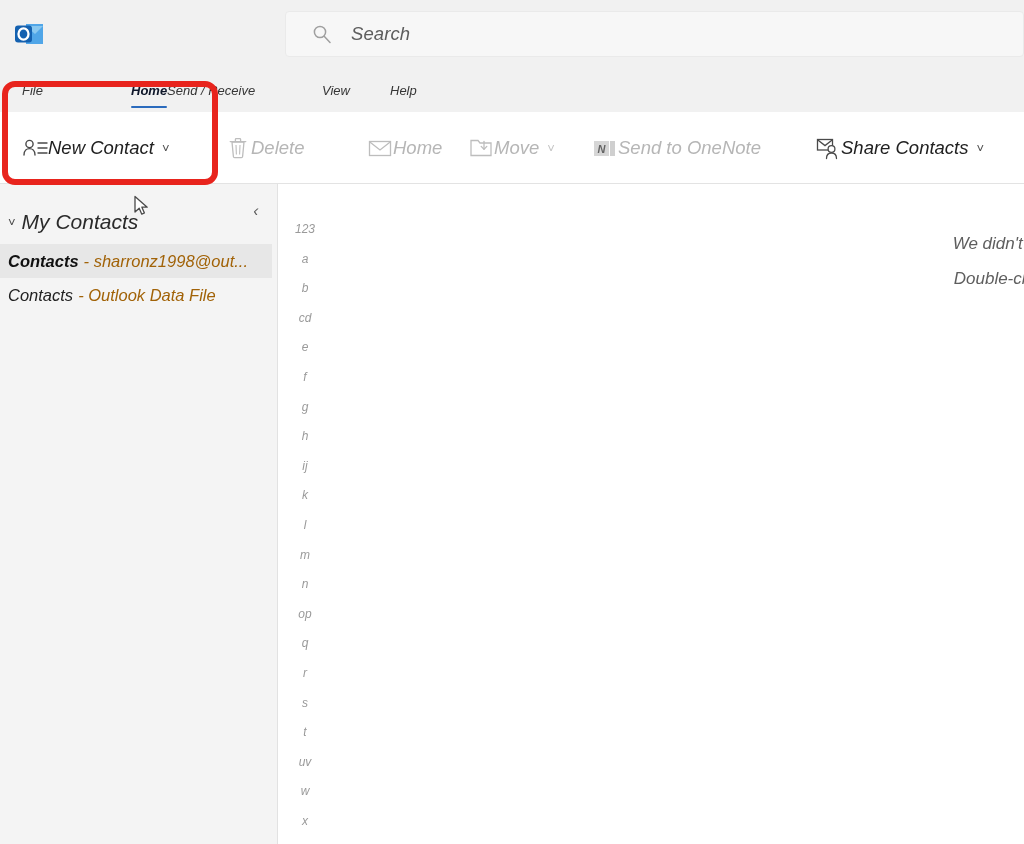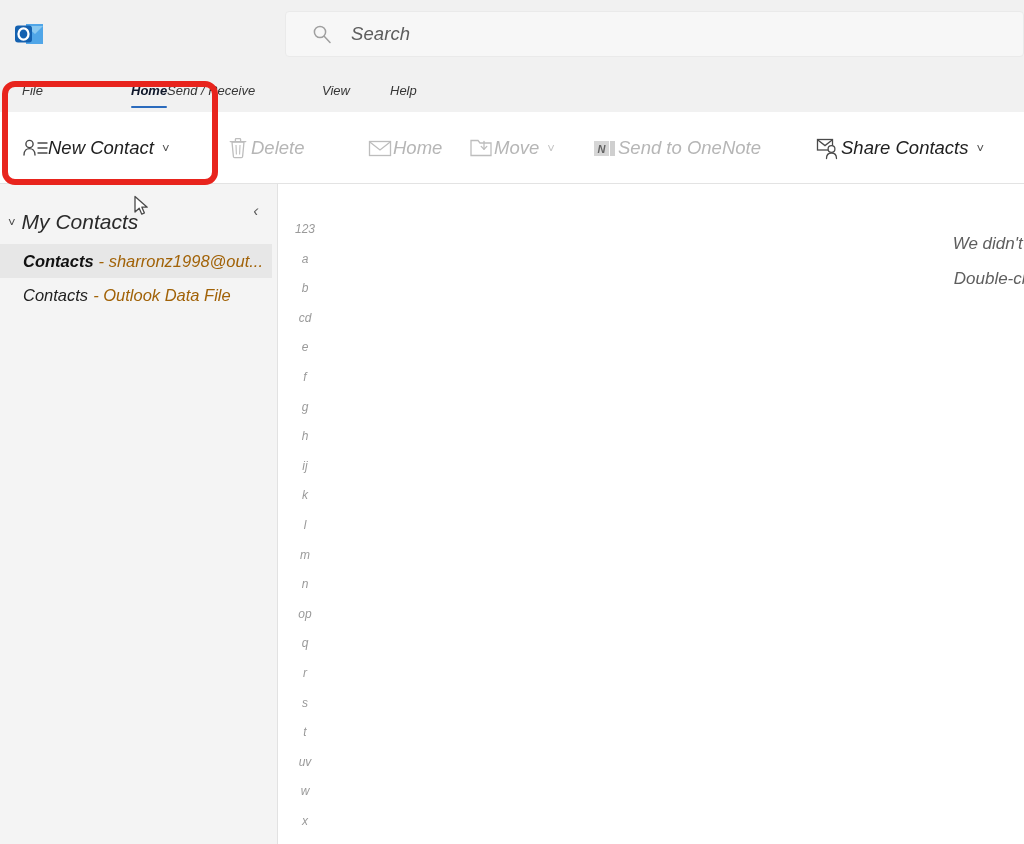--- a/index.html
+++ b/index.html
@@ -90,21 +90,21 @@
   }
   .group-header {
     position: absolute; left: 8px; top: 26px;
     display: flex; align-items: center; gap: 6px;
     font-size: 21px; color: #2a2a2a;
   }
   .group-chevron { font-size: 13px; color: #4a4a4a; }
   .folder-list { position: absolute; left: 0; top: 60px; width: 278px; }
   .folder-row {
     position: relative; height: 34px; display: flex; align-items: center;
-    padding-left: 23px; font-size: 16.5px; color: #3b3b3b; white-space: nowrap;
+    padding-left: 8px; font-size: 16.5px; color: #3b3b3b; white-space: nowrap;
     overflow: hidden;
   }
   .folder-row.selected { background: #e7e7e7; width: 272px; }
   .folder-row .fname { color: #222; }
   .folder-row.selected .fname { font-weight: 700; color: #111; }
   .folder-row .fsuffix { color: #a16207; margin-left: 5px; }
 
   
   .alpha-index {
     position: absolute; left: 288px; top: 215px; width: 34px; height: 629px;

